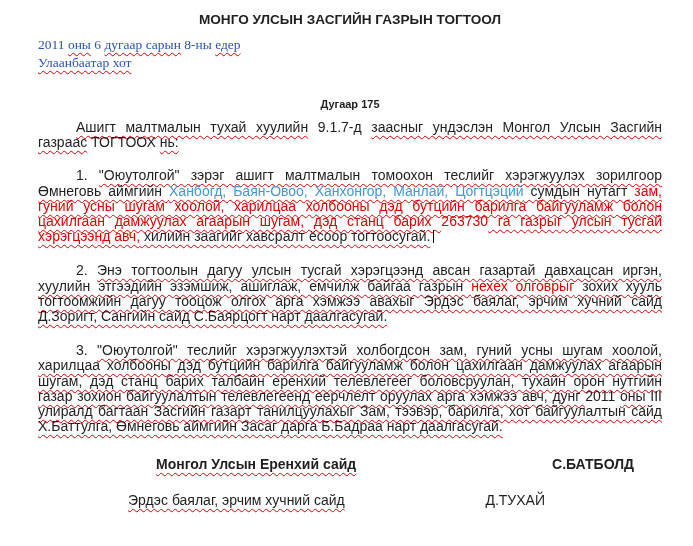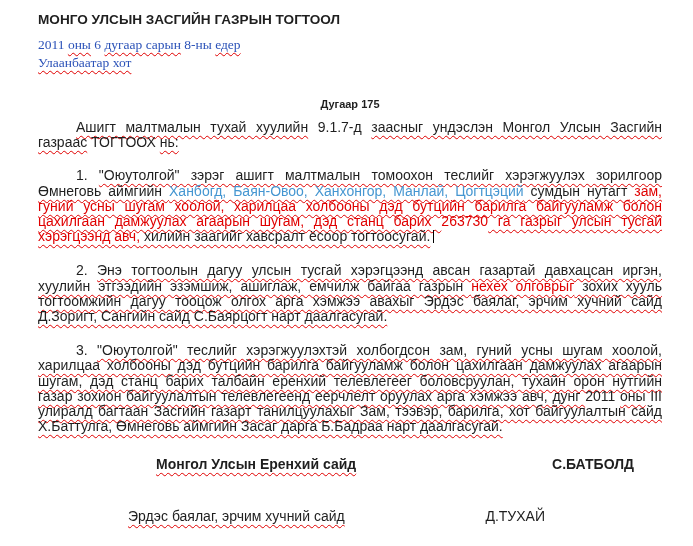--- a/index.html
+++ b/index.html
@@ -4,21 +4,21 @@
 <style>
   html,body{margin:0;padding:0;background:#fff;}
   body{width:693px;height:546px;overflow:hidden;}
   .page{
     box-sizing:border-box;width:693px;height:546px;
     padding:11px 31px 0 38px;
     font-family:"Liberation Sans",sans-serif;
     color:var(--c-body,#1f1f1f);
     background:#fff;
   }
-  .title{font-weight:bold;font-size:13.6px;line-height:17px;}
+  .title{text-align:center;font-weight:bold;font-size:13.6px;line-height:17px;}
   .dateline{
     display:flex;justify-content:space-between;align-items:baseline;
     font-family:"Liberation Serif",serif;
     font-size:13.5px;line-height:18px;
     color:var(--c-blue,#2b52b8);
     margin-top:8px;
     flex-direction:column;
   }
   .decree-no{text-align:center;font-weight:bold;font-size:11px;line-height:17px;margin-top:24px;}
   .para{
@@ -37,21 +37,21 @@
   }
   .caret{
     display:inline-block;width:1px;height:13px;
     background:#000;margin-left:3px;vertical-align:-2px;
   }
   .sigs{margin-top:22px;font-size:14px;line-height:16px;}
   .sig-row{display:flex;align-items:baseline;}
   .sig-row.pm{font-weight:bold;}
   .sig-row.pm .role{margin-left:118px;}
   .sig-row.pm .name{margin-left:auto;margin-right:28px;}
-  .sig-row.minister{margin-top:36px;}
+  .sig-row.minister{margin-top:20px;}
   .sig-row.minister .role{margin-left:90px;}
   .sig-row.minister .name{margin-left:auto;margin-right:117px;}
 </style>
 </head>
 <body>
 
 <div class="page">
 
   <div class="title">
     <div>МОНГО УЛСЫН ЗАСГИЙН ГАЗРЫН ТОГТООЛ</div>

